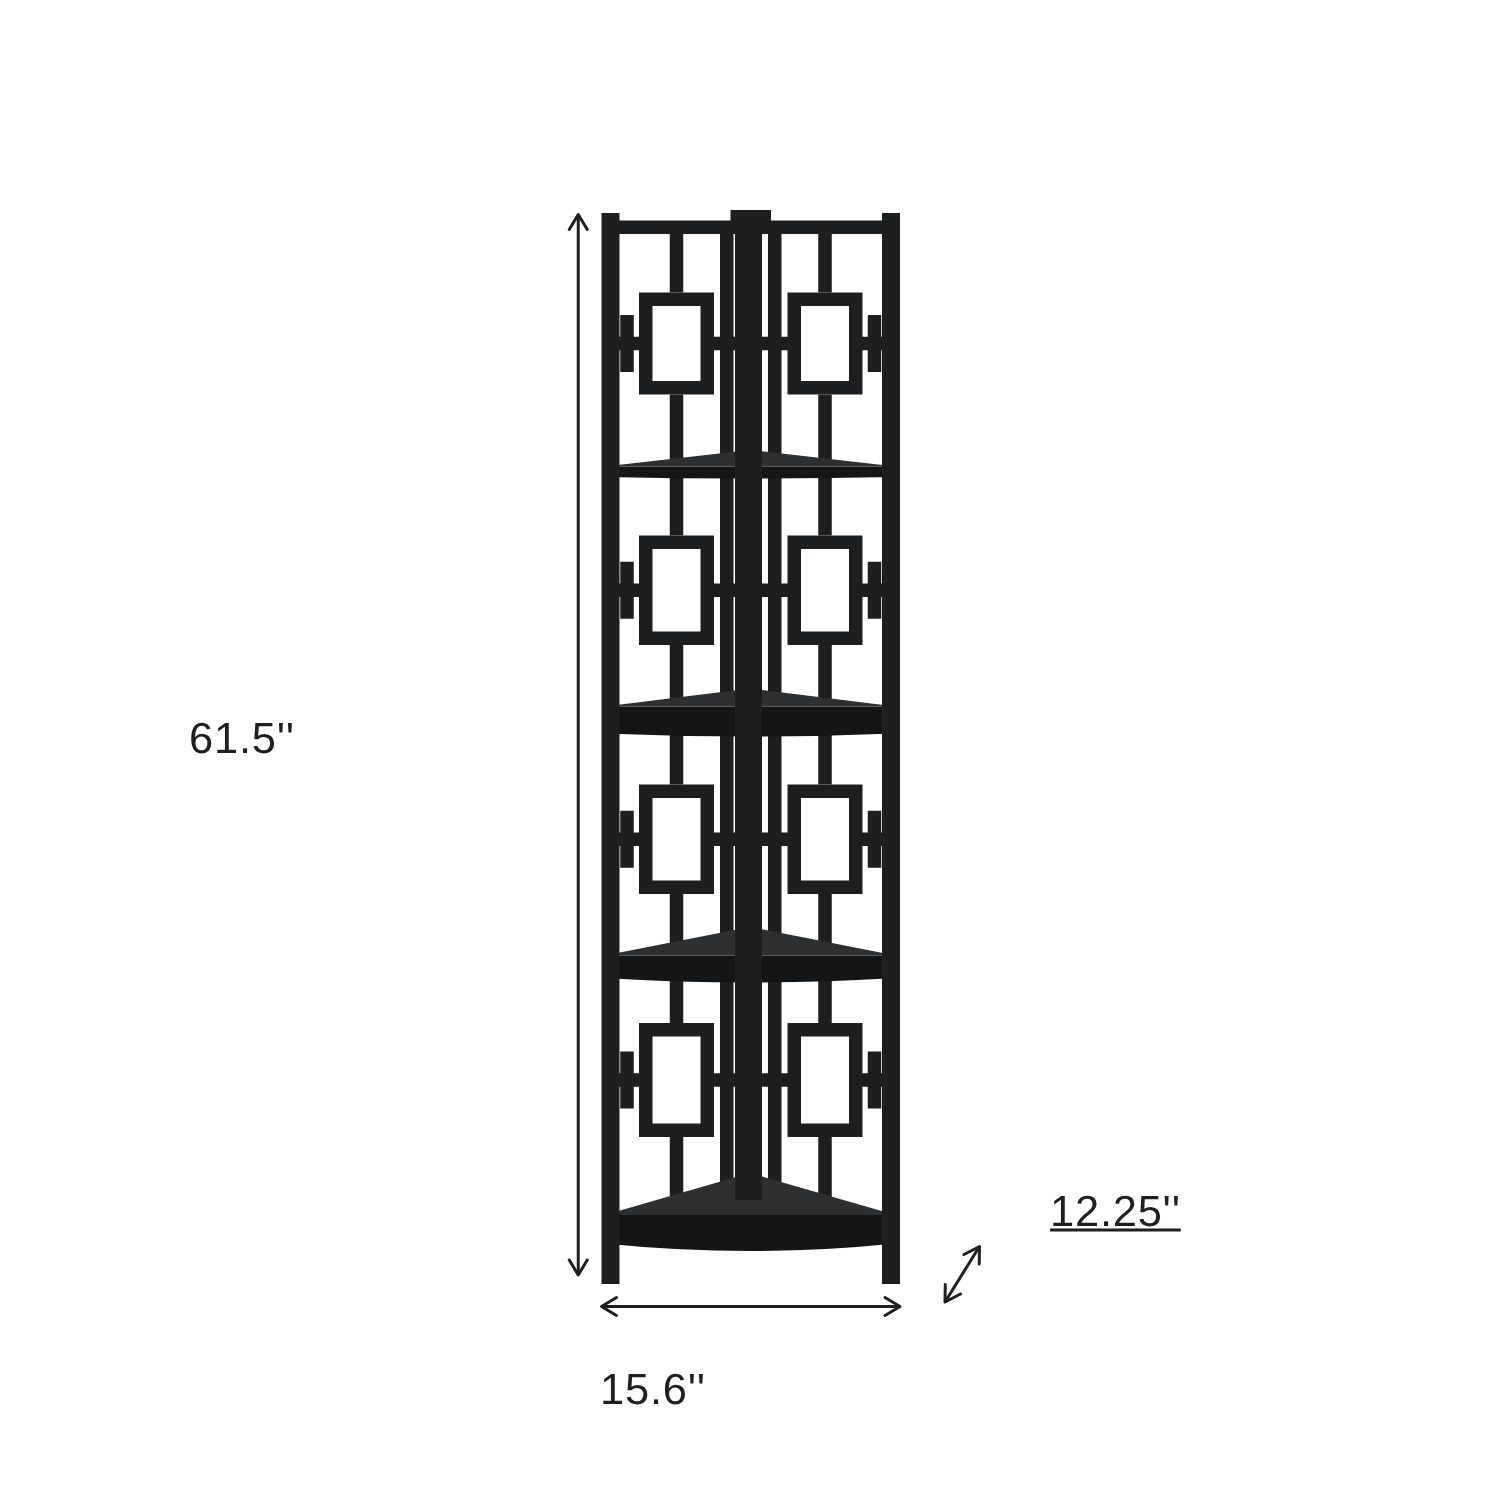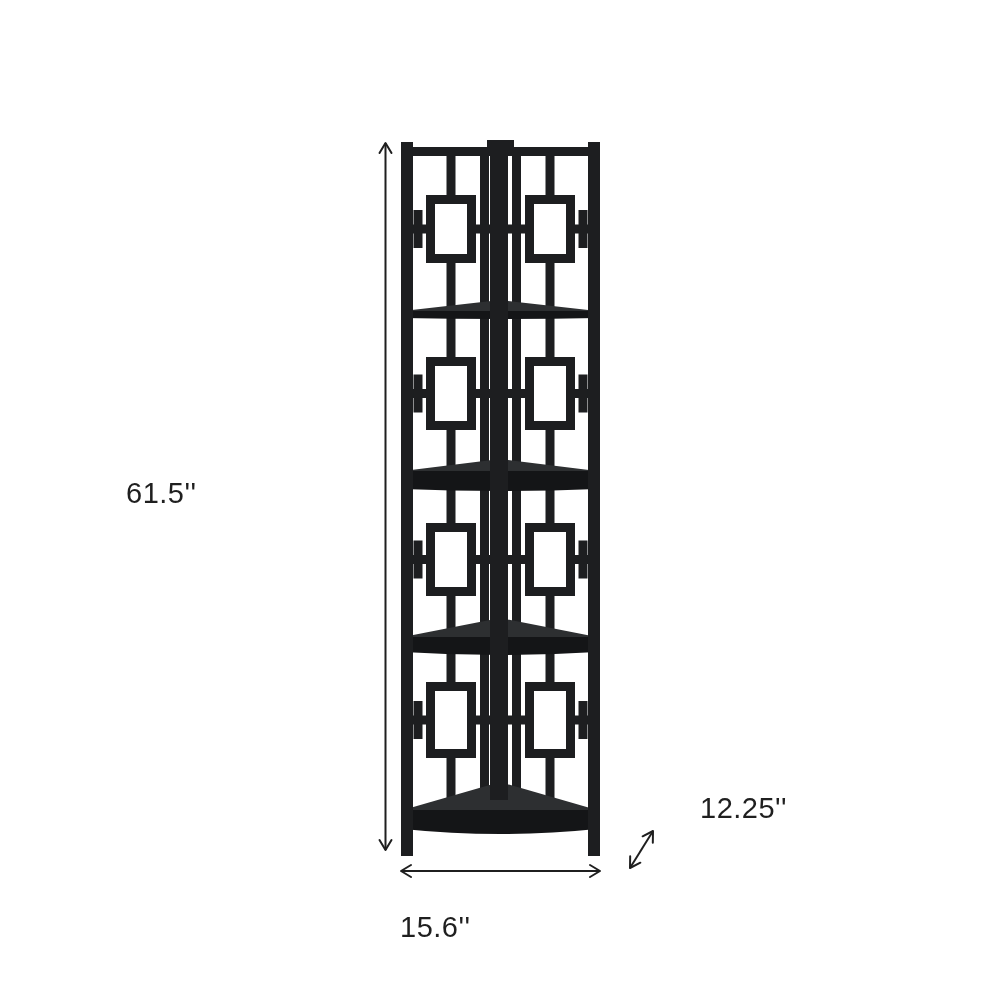--- a/index.html
+++ b/index.html
@@ -14,21 +14,21 @@
   svg{position:absolute;left:0;top:0;}
   .dim-label{
     position:absolute;
     font-size:29px;
     letter-spacing:0.5px;
     color:var(--annotation,#222);
     white-space:nowrap;
   }
   #label-height{left:126px;top:477px;}
   #label-width{left:400px;top:911px;}
-  #label-depth{left:700px;top:792px;}
+  #label-depth{left:700px;top:792px;text-decoration:underline;}
 </style>
 </head>
 <body>
 
 <div class="stage">
 
   <svg id="diagram-svg" width="1000" height="1000" viewBox="0 0 1000 1000">
     <defs>
       <marker id="ah" markerUnits="userSpaceOnUse" markerWidth="18" markerHeight="18" refX="13" refY="8" orient="auto-start-reverse">
         <path d="M3,2 L13,8 L3,14" fill="none" stroke="#1f1f1f" stroke-width="2" stroke-linecap="round" stroke-linejoin="round"></path>

